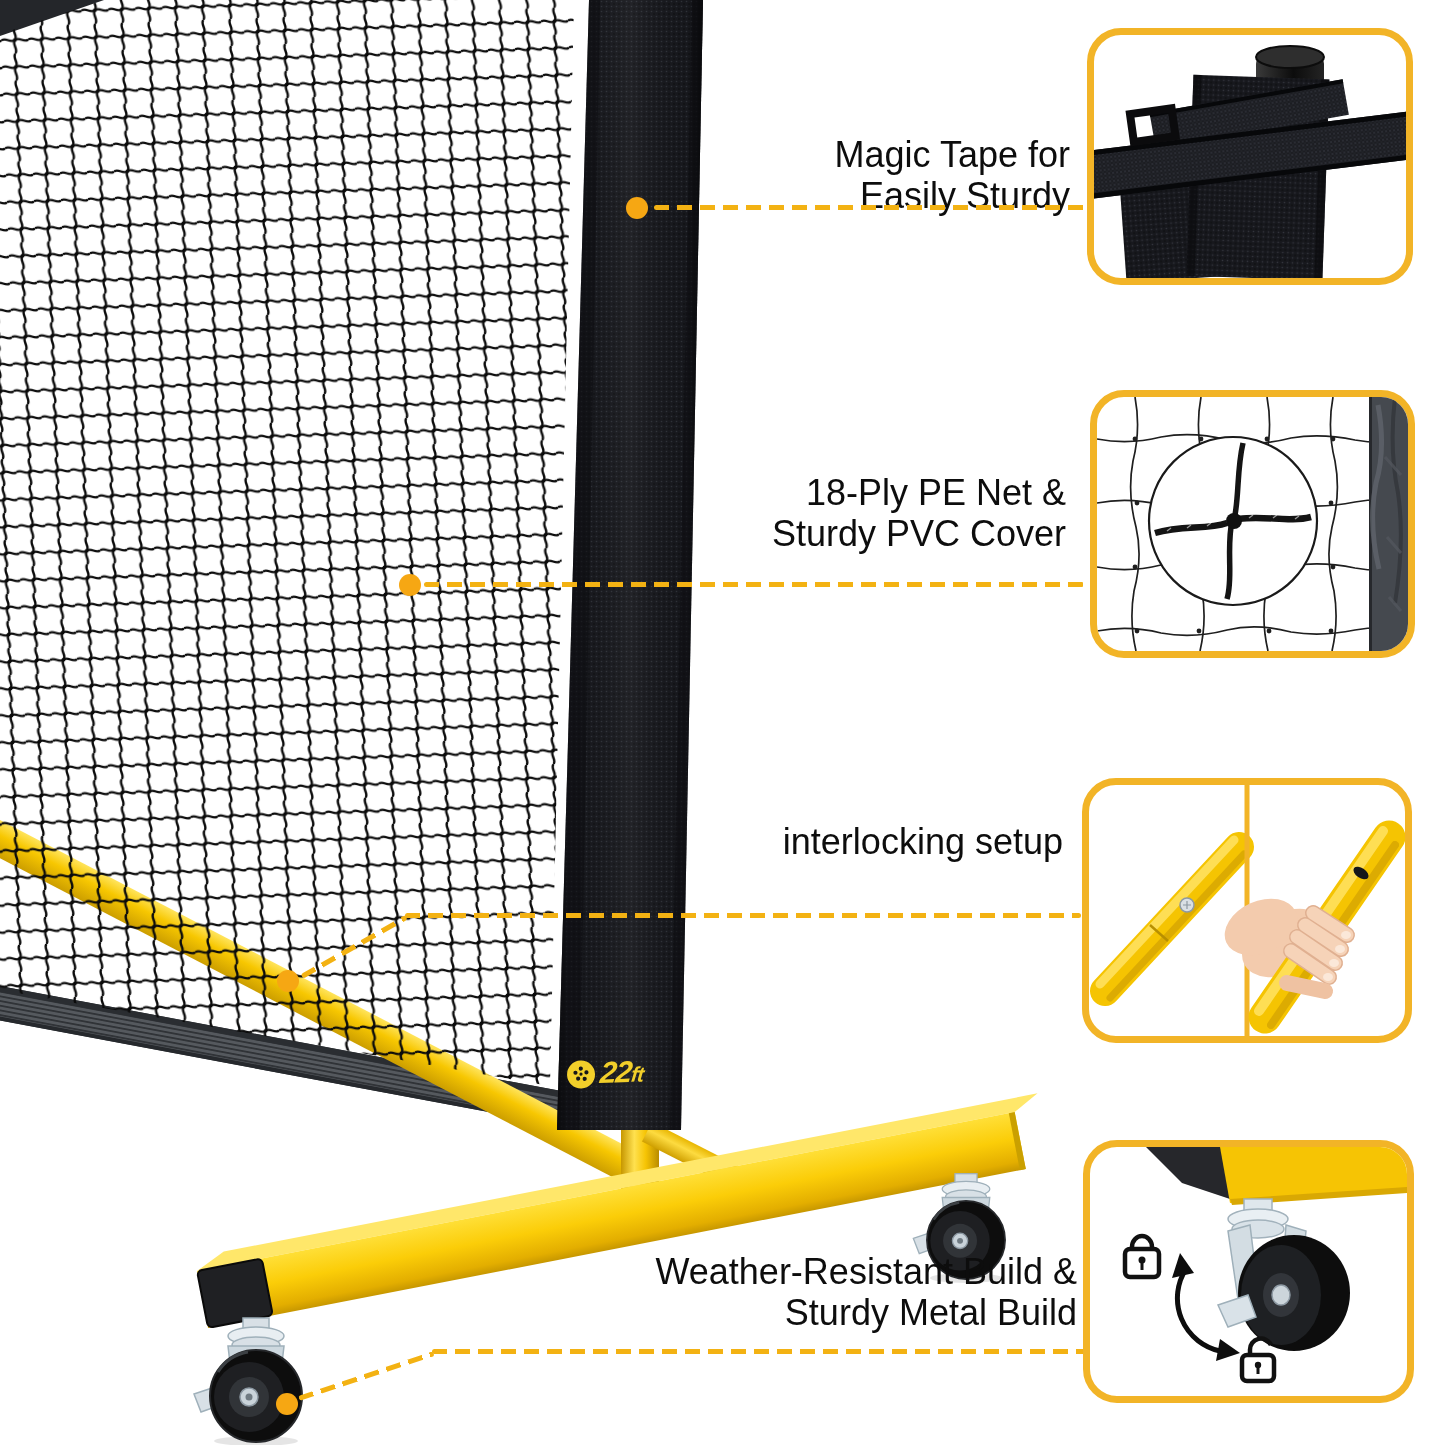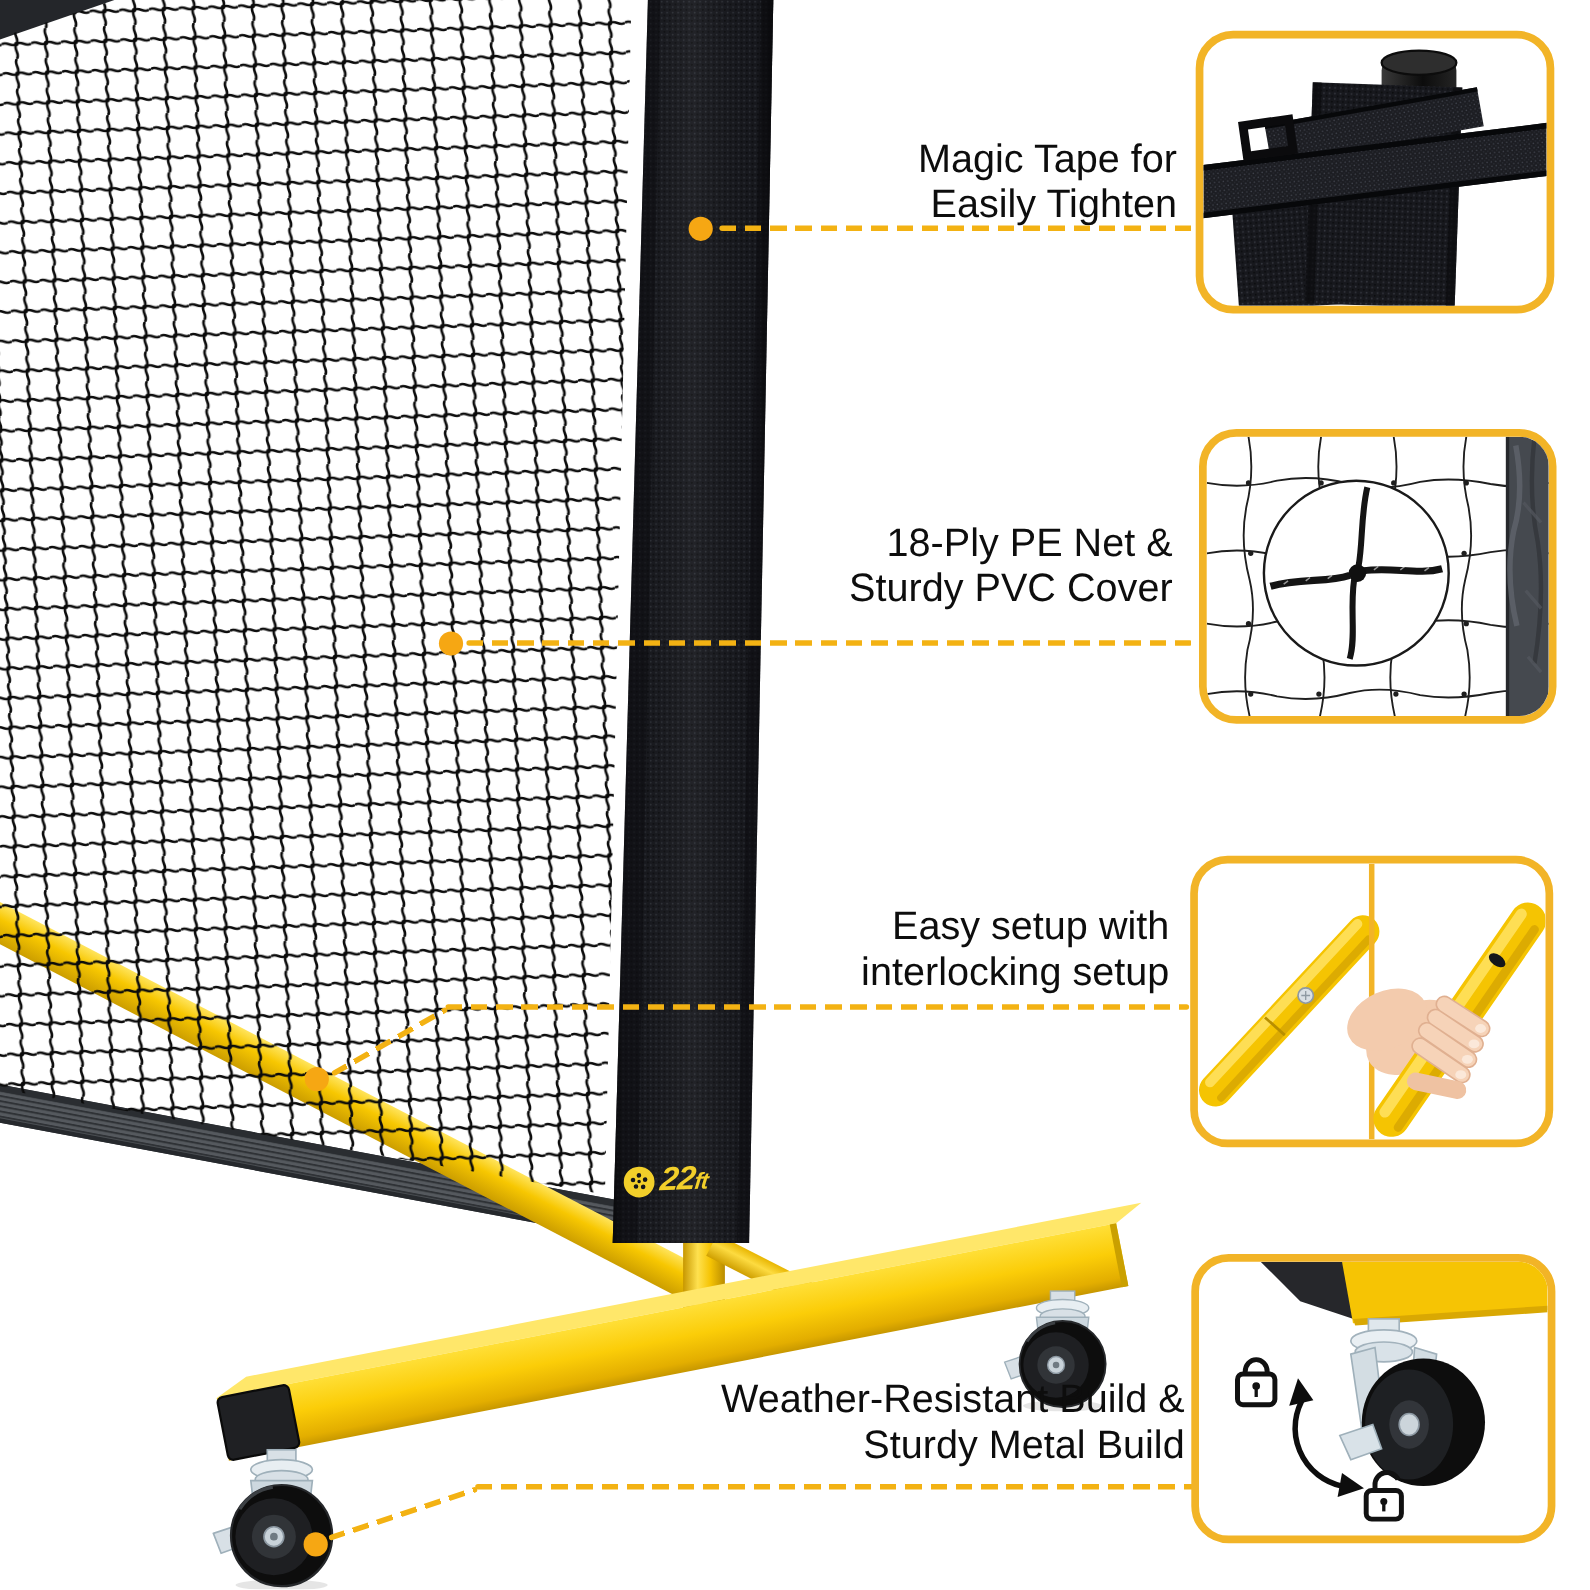--- a/index.html
+++ b/index.html
@@ -140,30 +140,29 @@
       <circle cx="15" cy="9" r="2.1" fill="#15161a"></circle>
         <circle cx="9.5" cy="13" r="2.1" fill="#15161a"></circle>
       <circle cx="20.5" cy="13" r="2.1" fill="#15161a"></circle>
         <circle cx="12" cy="19" r="2.1" fill="#15161a"></circle>
       <circle cx="18.5" cy="19.5" r="2.1" fill="#15161a"></circle>
         <circle cx="15" cy="14.5" r="1.6" fill="#15161a"></circle>
     </svg>
     <span class="logo-text"><span>22</span><span class="sub">ft</span></span>
   </div>
 
-  <div class="callout" style="right:375px;top:123px;">
+  <div class="callout" style="right:375px;top:134px;">
     <div>Magic Tape for</div>
-    <div>Easily Tighten</div>
+    <div>Easily Sturdy</div>
   </div>
   <div class="callout" style="right:379px;top:472px;">
     <div>18-Ply PE Net &amp;</div>
     <div>Sturdy PVC Cover</div>
   </div>
   <div class="callout" style="right:382px;top:821px;">
-    <div>Easy setup with</div>
     <div>interlocking setup</div>
   </div>
   <div class="callout" style="right:368px;top:1251px;text-align:right;">
     <div>Weather-Resistant Build &amp;</div>
     <div>Sturdy Metal Build</div>
   </div>
 
   <div class="dash" style="left:654px;top:205px;width:436px;"></div>
   <div class="dash" style="left:424px;top:582px;width:660px;"></div>
   <div class="dash" style="left:405px;top:913px;width:676px;"></div>

